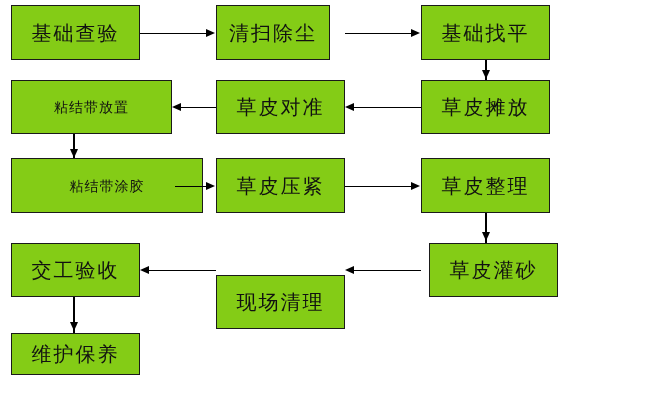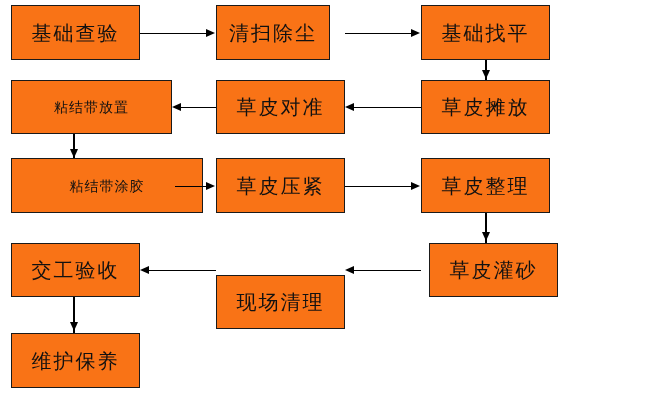--- a/index.html
+++ b/index.html
@@ -14,21 +14,21 @@
     position: relative;
     width: 660px;
     height: 400px;
     background: #ffffff;
     overflow: hidden;
   }
   .node {
     position: absolute;
     box-sizing: border-box;
     border: 1px solid #1a1a1a;
-    background: #f97316;
+    background: #84cc16;
     display: flex;
     align-items: center;
     justify-content: center;
     color: #111111;
     letter-spacing: 1px;
     line-height: 1;
     white-space: nowrap;
   }
   .node-label {
     display: block;
@@ -113,21 +113,21 @@
   </div>
 
   <div class="node" style="left:216px; top:243px; width:129px; height:54px;margin-top:32px;">
     <span class="node-label">现场清理</span>
   </div>
 
   <div class="node" style="left:421px; top:243px; width:129px; height:54px;margin-left:8px;">
     <span class="node-label">草皮灌砂</span>
   </div>
 
-  <div class="node" style="left:11px; top:333px; width:129px; height:55px;">
+  <div class="node" style="left:11px; top:333px; width:129px; height:42px;">
     <span class="node-label">维护保养</span>
   </div>
 
   <div class="edge h" style="left:140px; top:33px; width:69px;"></div>
   <div class="arrowhead right" style="left:206px; top:29px;"></div>
 
   <div class="edge h" style="left:345px; top:33px; width:69px;"></div>
   <div class="arrowhead right" style="left:411px; top:29px;"></div>
 
   <div class="edge v" style="left:485px; top:60px; width:2px; height:20px;"></div>

